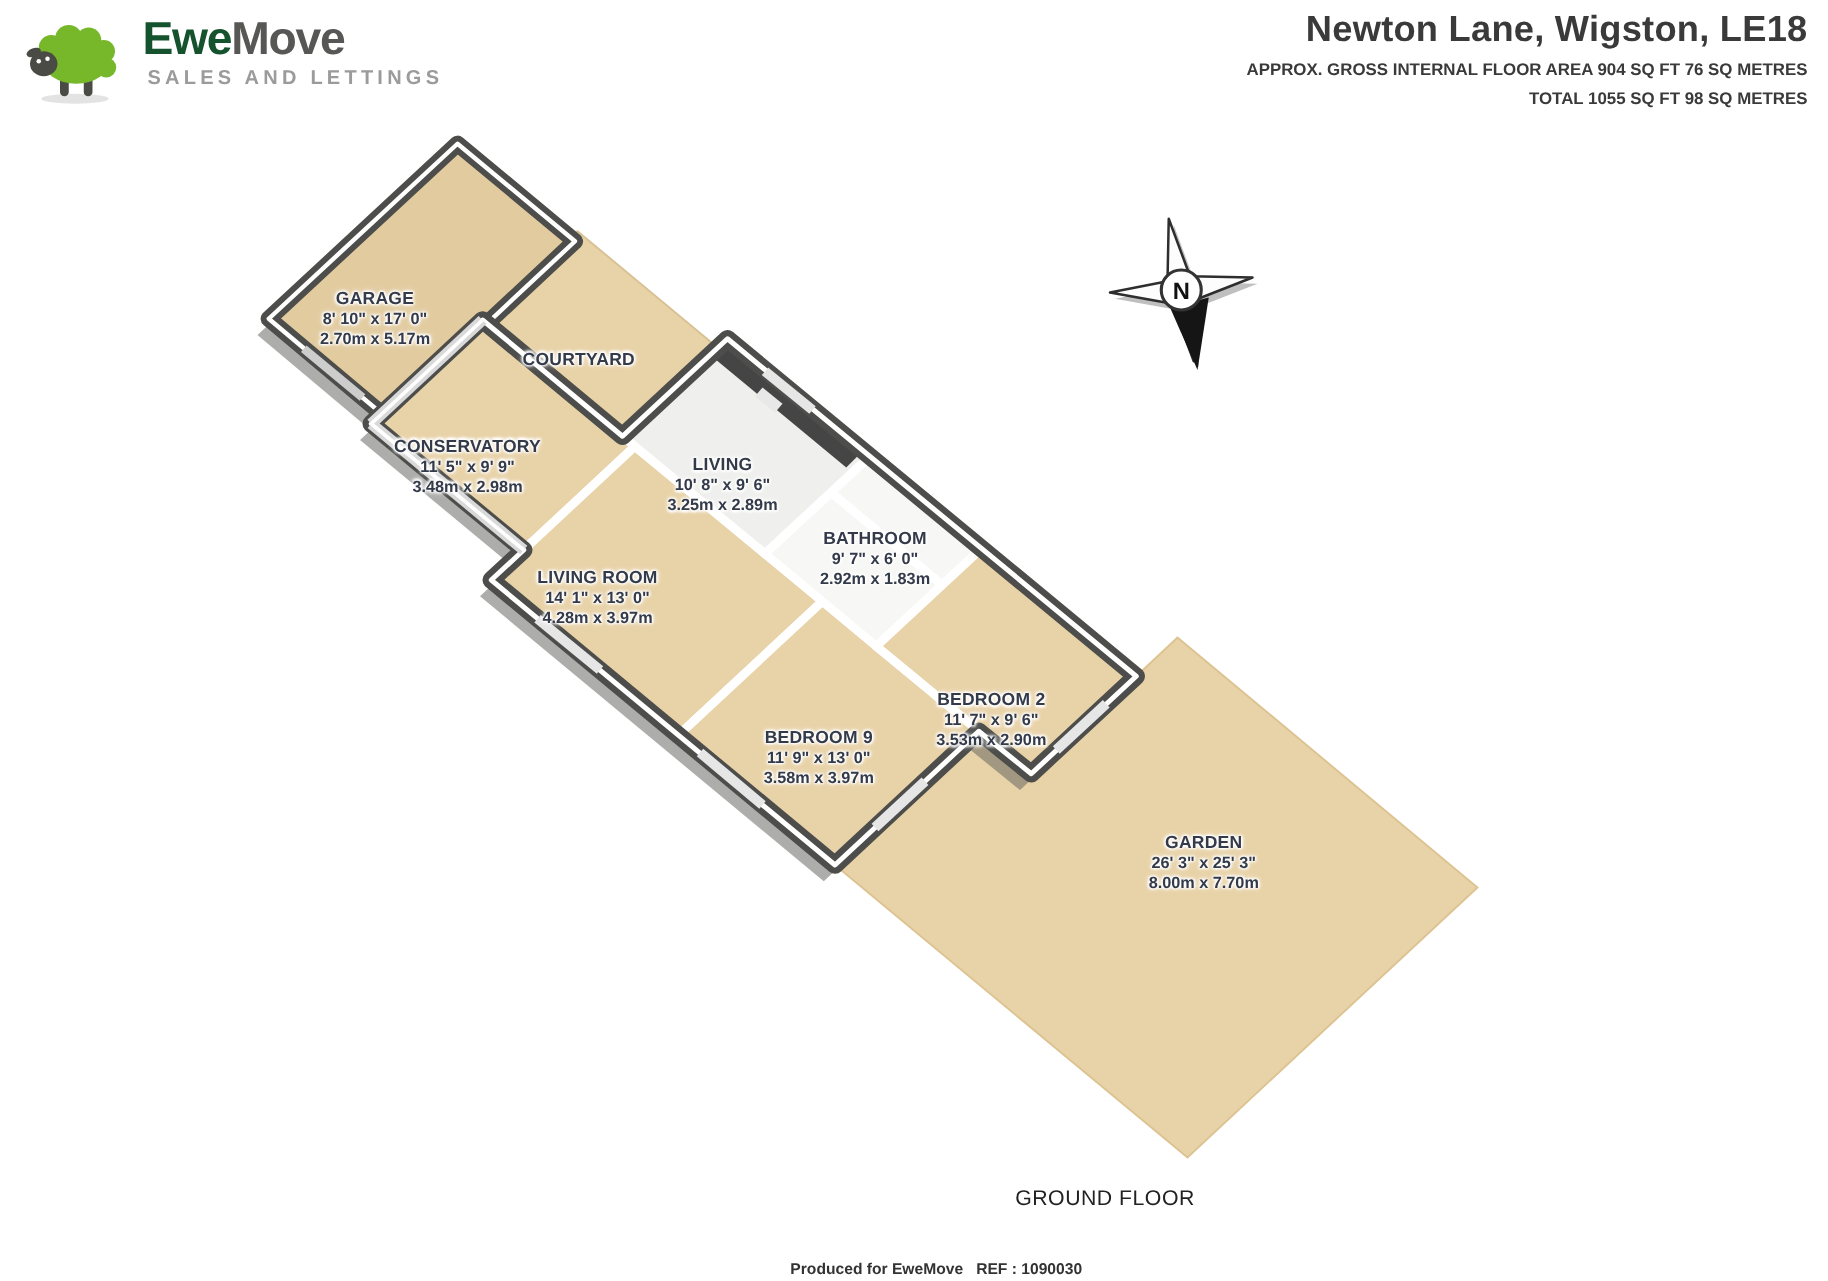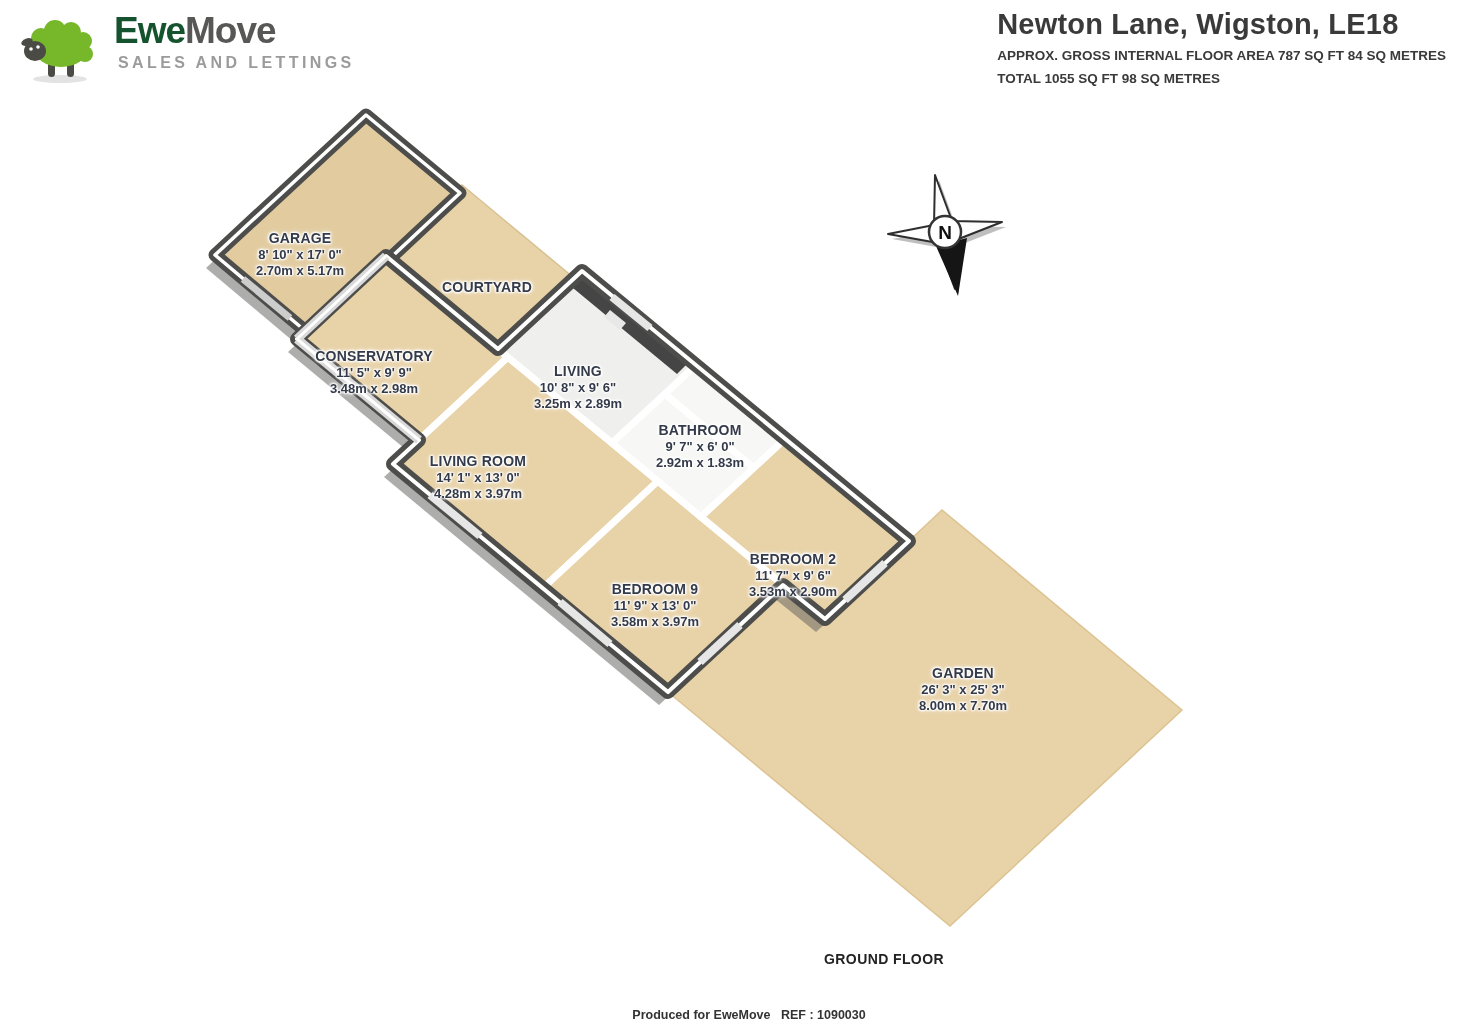--- a/index.html
+++ b/index.html
@@ -9,35 +9,35 @@
 
   
   .logo { position:absolute; left:14px; top:6px; display:flex; align-items:flex-start; }
   .logo-text { margin-left:8px; padding-top:6px; }
   .brand { font-size:37px; font-weight:bold; letter-spacing:-1px; line-height:1; }
   .brand .ewe { color:#14532d; }
   .brand .move { color:#575756; }
   .tagline { font-size:16px; font-weight:bold; letter-spacing:3.4px; color:#9b9b9b; margin-top:5px; margin-left:4px; }
 
   
-  .header { position:absolute; top:8px; right:16px; text-align:left; }
+  .header { position:absolute; top:8px; right:16px; text-align:right; }
   .title { font-size:29px; font-weight:bold; color:#3a3a3a; letter-spacing:0.2px; }
   .area-line { font-size:13.5px; font-weight:bold; color:#3a3a3a; margin-top:7px; line-height:1.15; }
 
   
   .plan-svg { position:absolute; left:0; top:0; }
 
   .room-label { position:absolute; transform:translate(-50%,-50%); text-align:center;
     color:#333a49; font-weight:bold; white-space:nowrap; line-height:16.5px;
     text-shadow:-1px -1px 2px #fff, 1px -1px 2px #fff, -1px 1px 2px #fff, 1px 1px 2px #fff, 0 0 6px #fff; }
   .room-name { font-size:14px; letter-spacing:0.2px; }
   .room-dim  { font-size:13px; }
 
   .ground-floor { position:absolute; left:884px; top:959px; transform:translate(-50%,-50%);
-    font-size:14px; font-weight:bold; color:#222; letter-spacing:0.4px; }
+    font-size:17px; font-weight:normal; color:#222; letter-spacing:0.4px; }
 
   .footer { position:absolute; left:733px; top:1008px; transform:translateX(-50%);
     font-size:12.5px; font-weight:bold; color:#333; white-space:pre;margin-left:16px; }
 </style>
 </head>
 <body>
 
 <div class="page">
 
   <svg class="plan-svg" width="1462" height="1025" viewBox="0 0 1462 1025">
@@ -111,31 +111,31 @@
       <circle cx="24" cy="41" r="1.8" fill="#ffffff"></circle>
     </svg>
     <div class="logo-text">
       <div class="brand"><span class="ewe">Ewe</span><span class="move">Move</span></div>
       <div class="tagline">SALES AND LETTINGS</div>
     </div>
   </div>
 
   <div class="header">
     <div class="title">Newton Lane, Wigston, LE18</div>
-    <div class="area-line">APPROX. GROSS INTERNAL FLOOR AREA 787 SQ FT 84 SQ METRES</div>
+    <div class="area-line">APPROX. GROSS INTERNAL FLOOR AREA 904 SQ FT 76 SQ METRES</div>
     <div class="area-line">TOTAL 1055 SQ FT 98 SQ METRES</div>
   </div>
 
   <div class="room-label" style="left:300px; top:255px;">
     <div class="room-name">GARAGE</div>
     <div class="room-dim">8' 10" x 17' 0"</div>
     <div class="room-dim">2.70m x 5.17m</div>
   </div>
 
-  <div class="room-label" style="left:463px; top:287px;margin-left:24px;">
+  <div class="room-label" style="left:463px; top:287px;">
     <div class="room-name">COURTYARD</div>
   </div>
 
   <div class="room-label" style="left:374px; top:373px;">
     <div class="room-name">CONSERVATORY</div>
     <div class="room-dim">11' 5" x 9' 9"</div>
     <div class="room-dim">3.48m x 2.98m</div>
   </div>
 
   <div class="room-label" style="left:578px; top:388px;">

